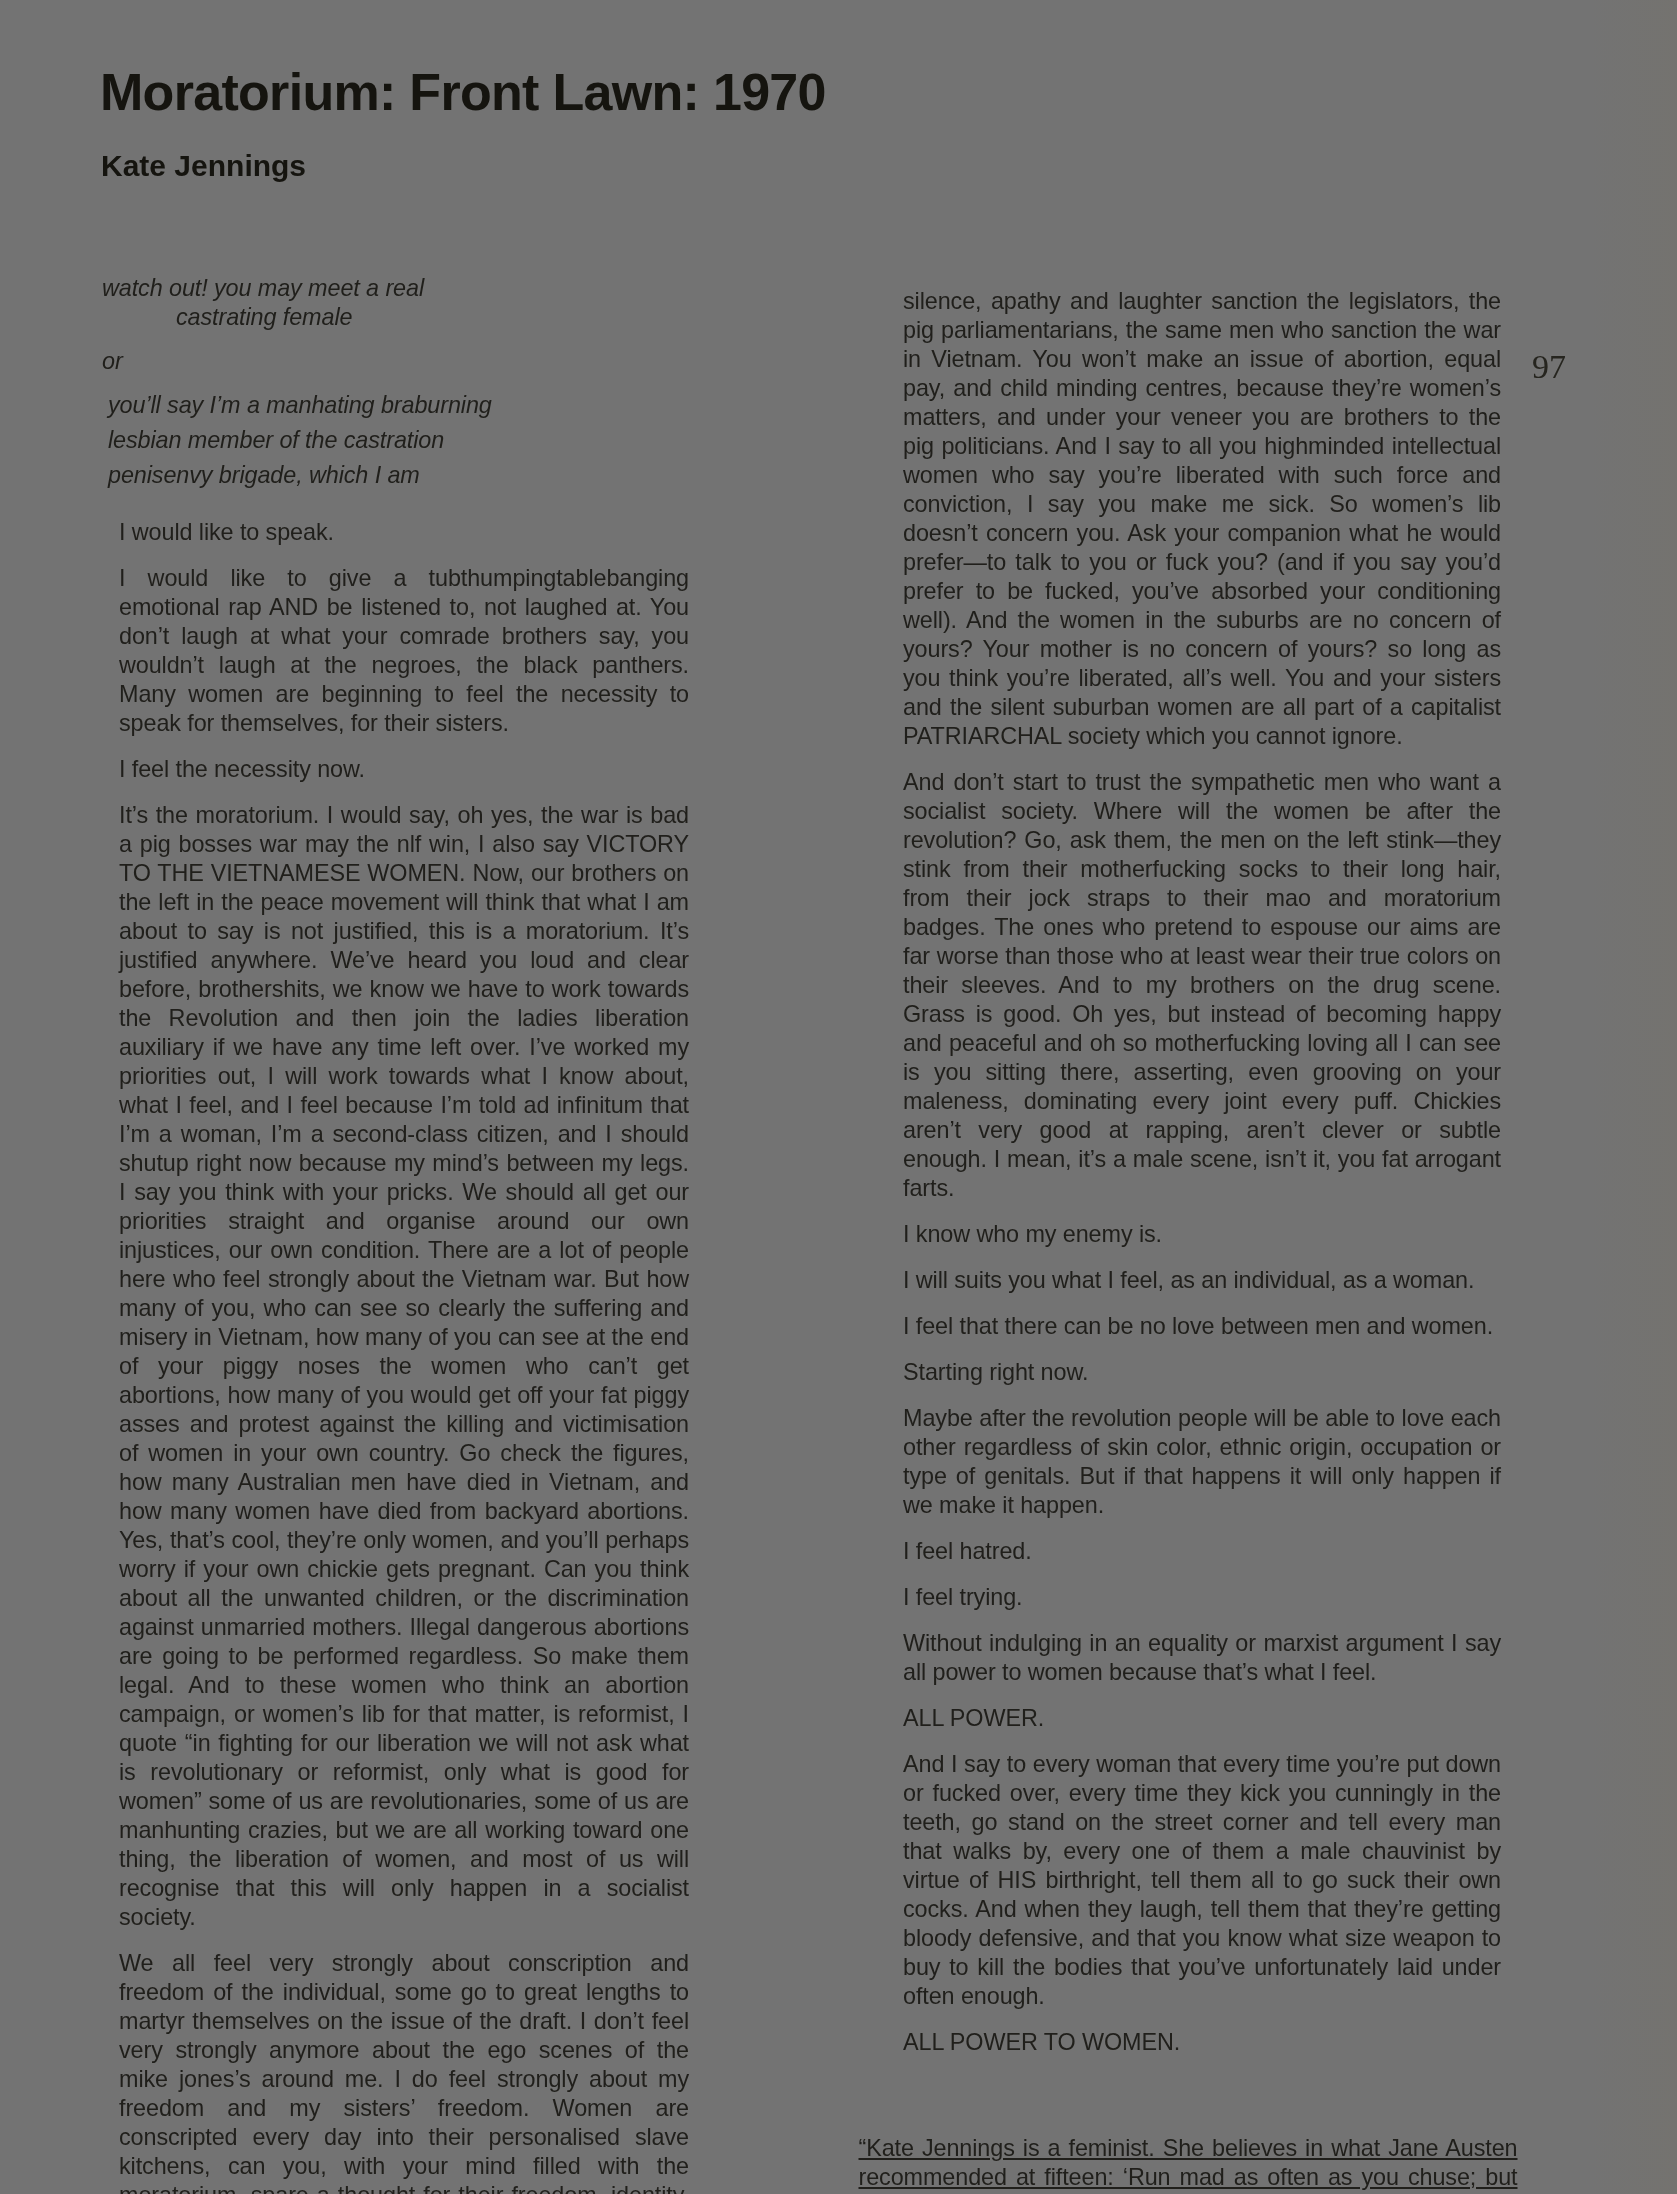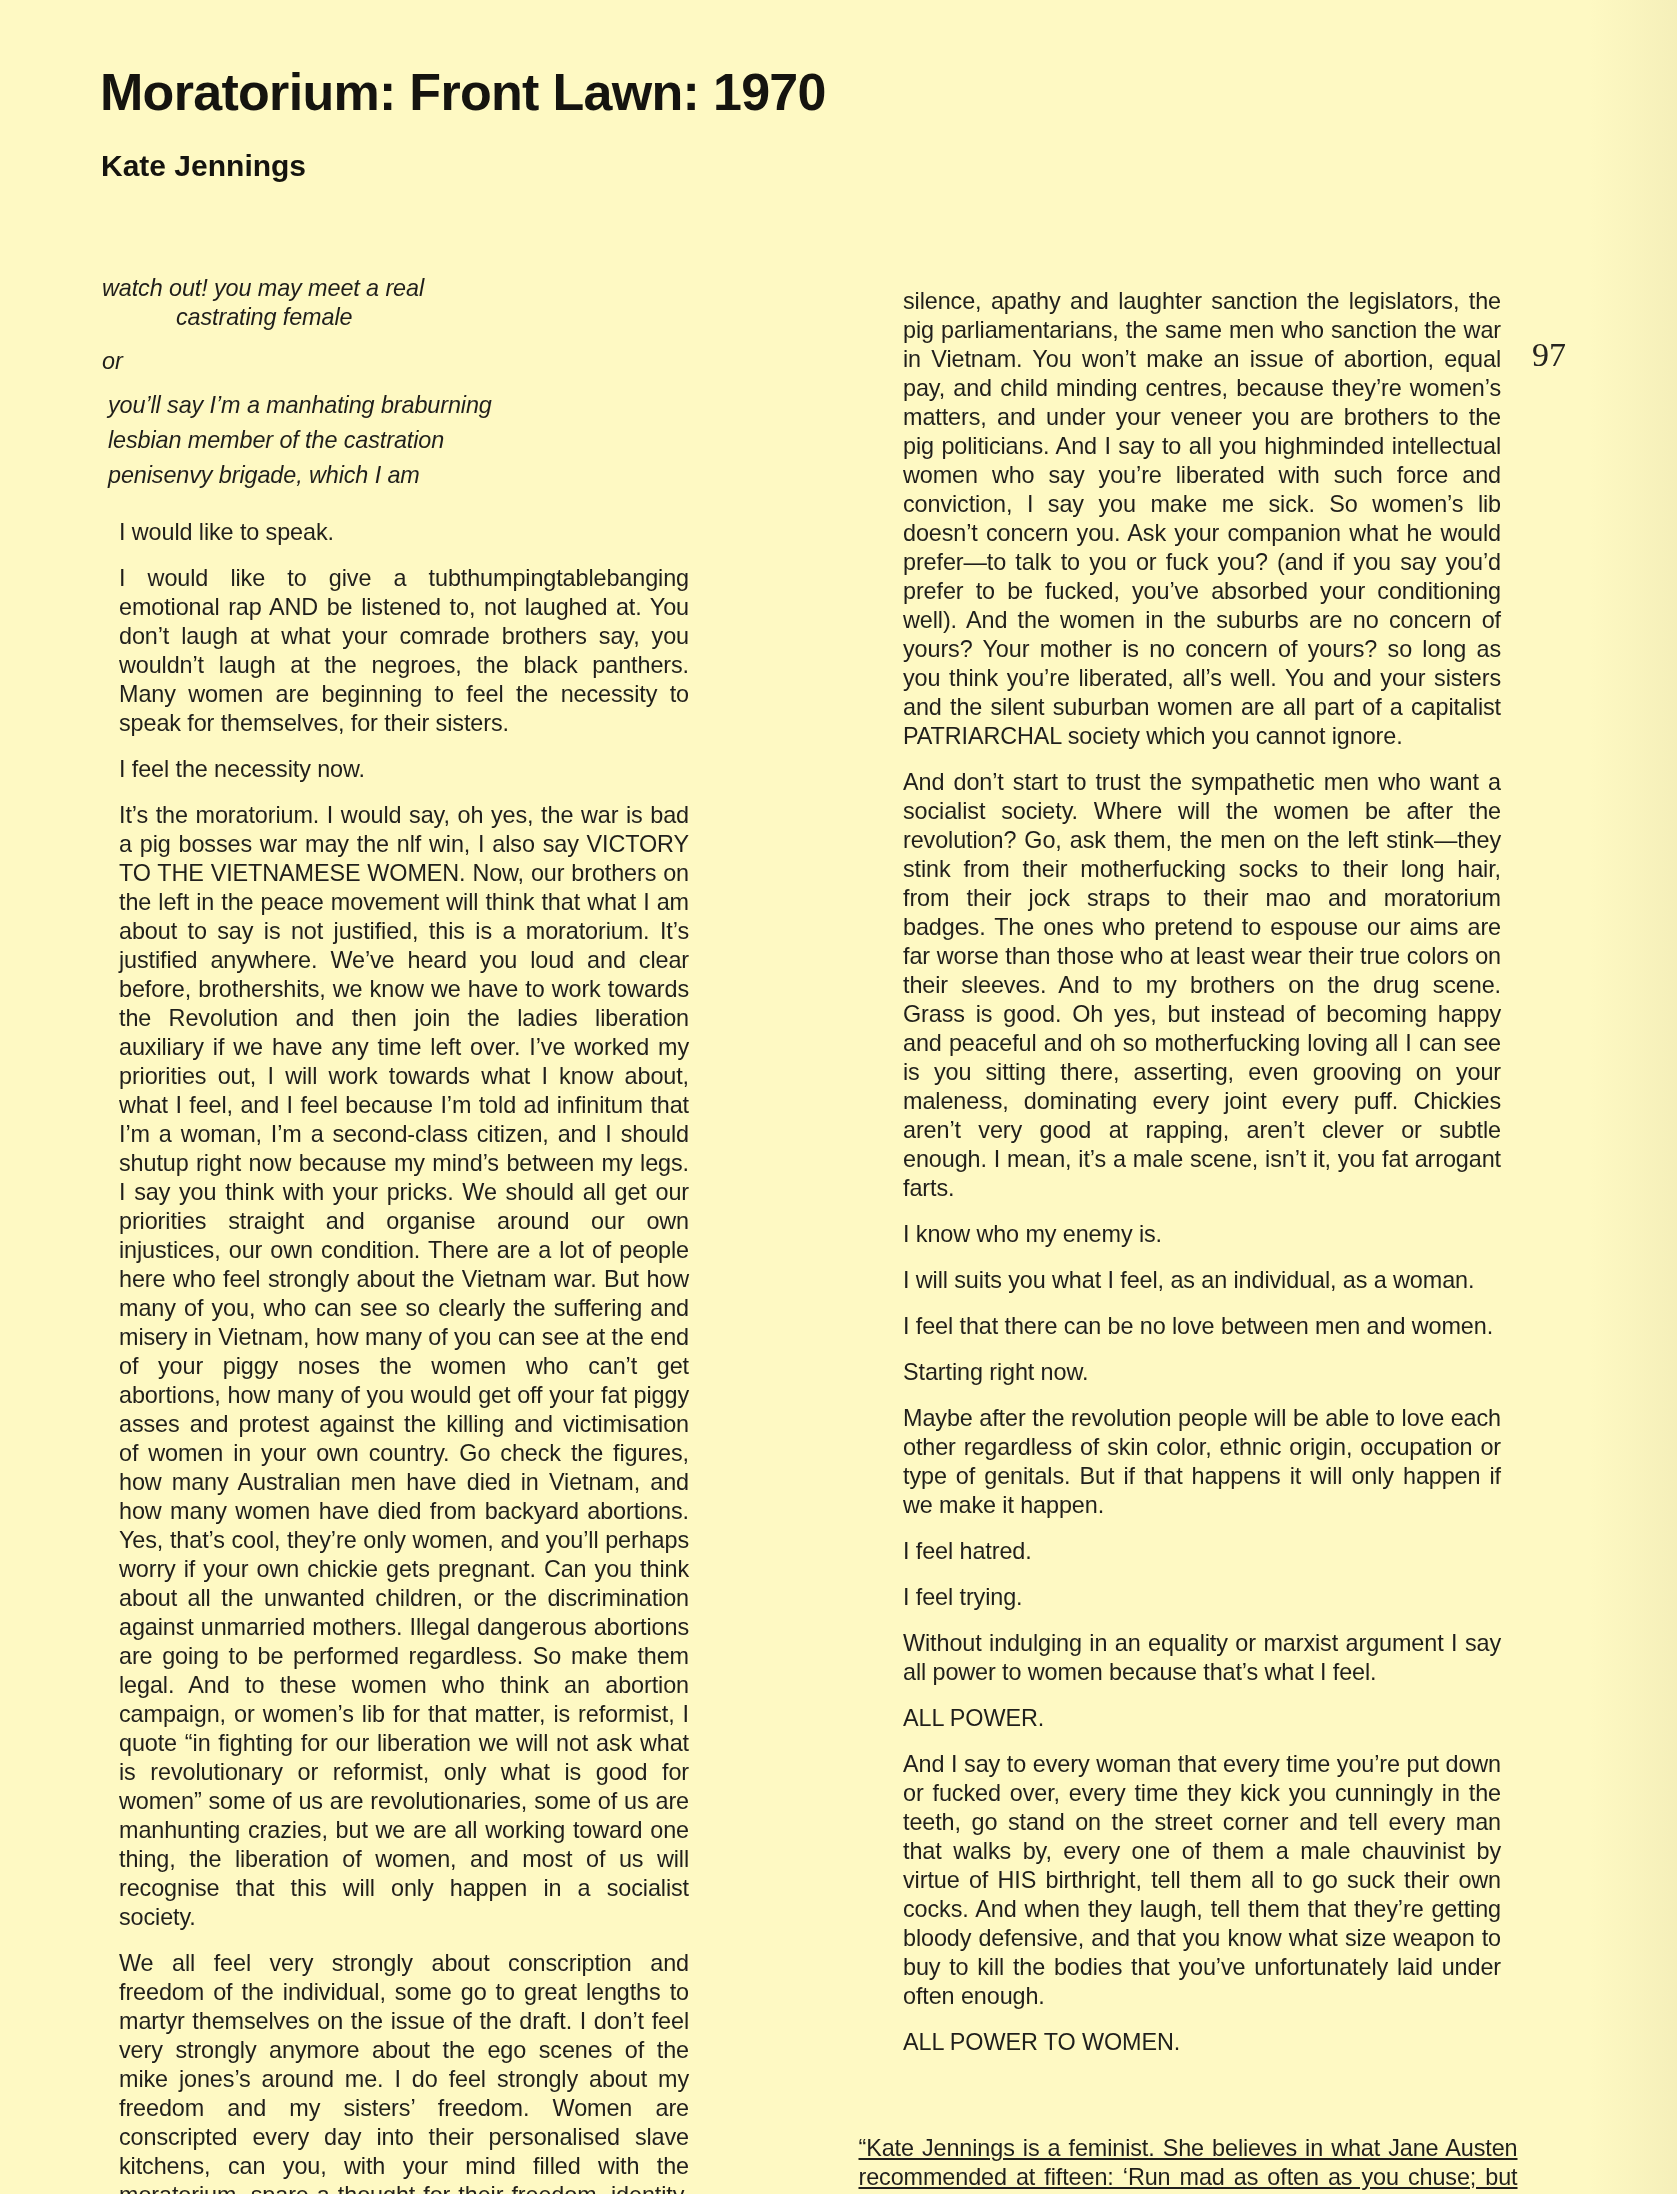--- a/index.html
+++ b/index.html
@@ -1,20 +1,20 @@
 <!DOCTYPE html>
 <html style="font-size:11px"><head>
 <meta charset="utf-8">
 <style>
   html, body { margin: 0; padding: 0; background: #e8e2cf; }
   .page {
     position: relative;
     width: 1677px;
     height: 2194px;
-    background: #fef9c3;
+    background: #737373;
     color: #201f1b;
     font-family: "Liberation Sans", sans-serif;
     overflow: hidden;
   }
   .page::after {
     content: "";
     position: absolute;
     top: 0; right: 0; bottom: 0;
     width: 89px;
     background: linear-gradient(to right, rgba(130,110,60,0) 0%, rgba(130,110,60,0.07) 100%);
@@ -34,21 +34,21 @@
     position: absolute;
     left: 101px;
     top: 124px;
     font-size: 30px;
     font-weight: 700;
     color: #15140f;
   }
   .page-number {
     position: absolute;
     left: 1532px;
-    top: 336px;
+    top: 348px;
     font-family: "Liberation Serif", serif;
     font-size: 34px;
     color: #26251f;
   }
   .col-left {
     position: absolute;
     left: 102px;
     top: 274px;
     width: 604px;
   }

